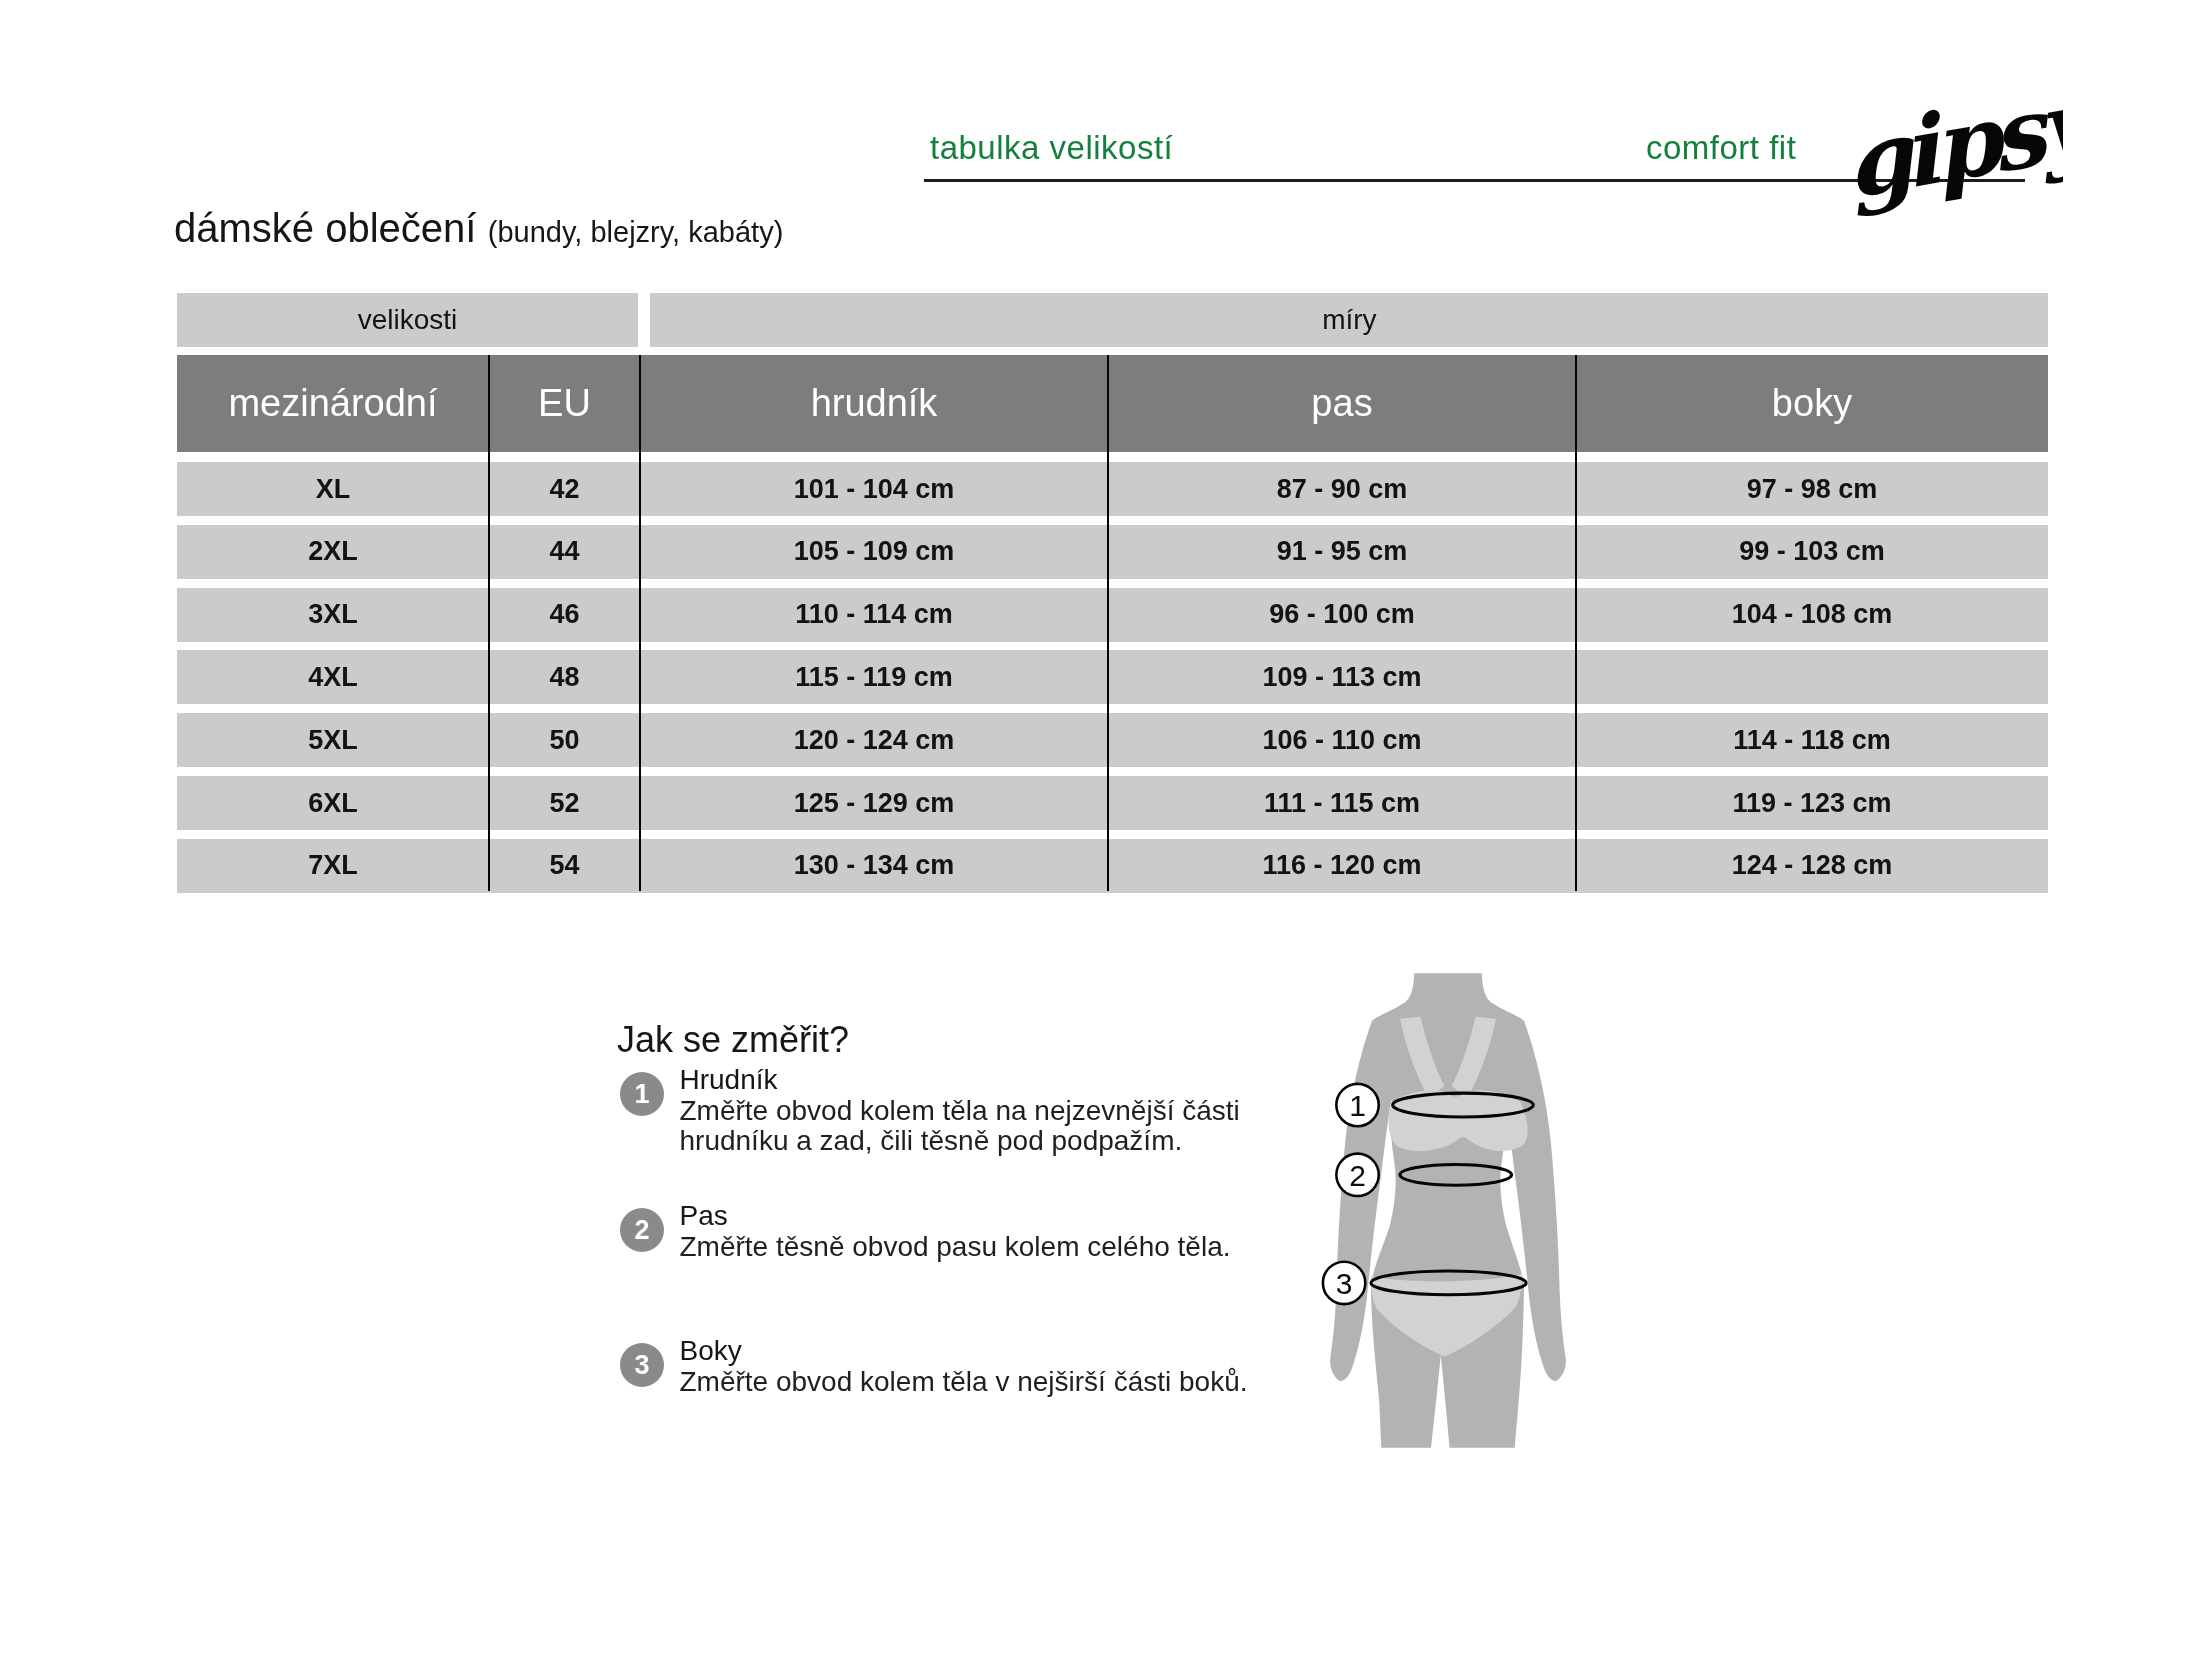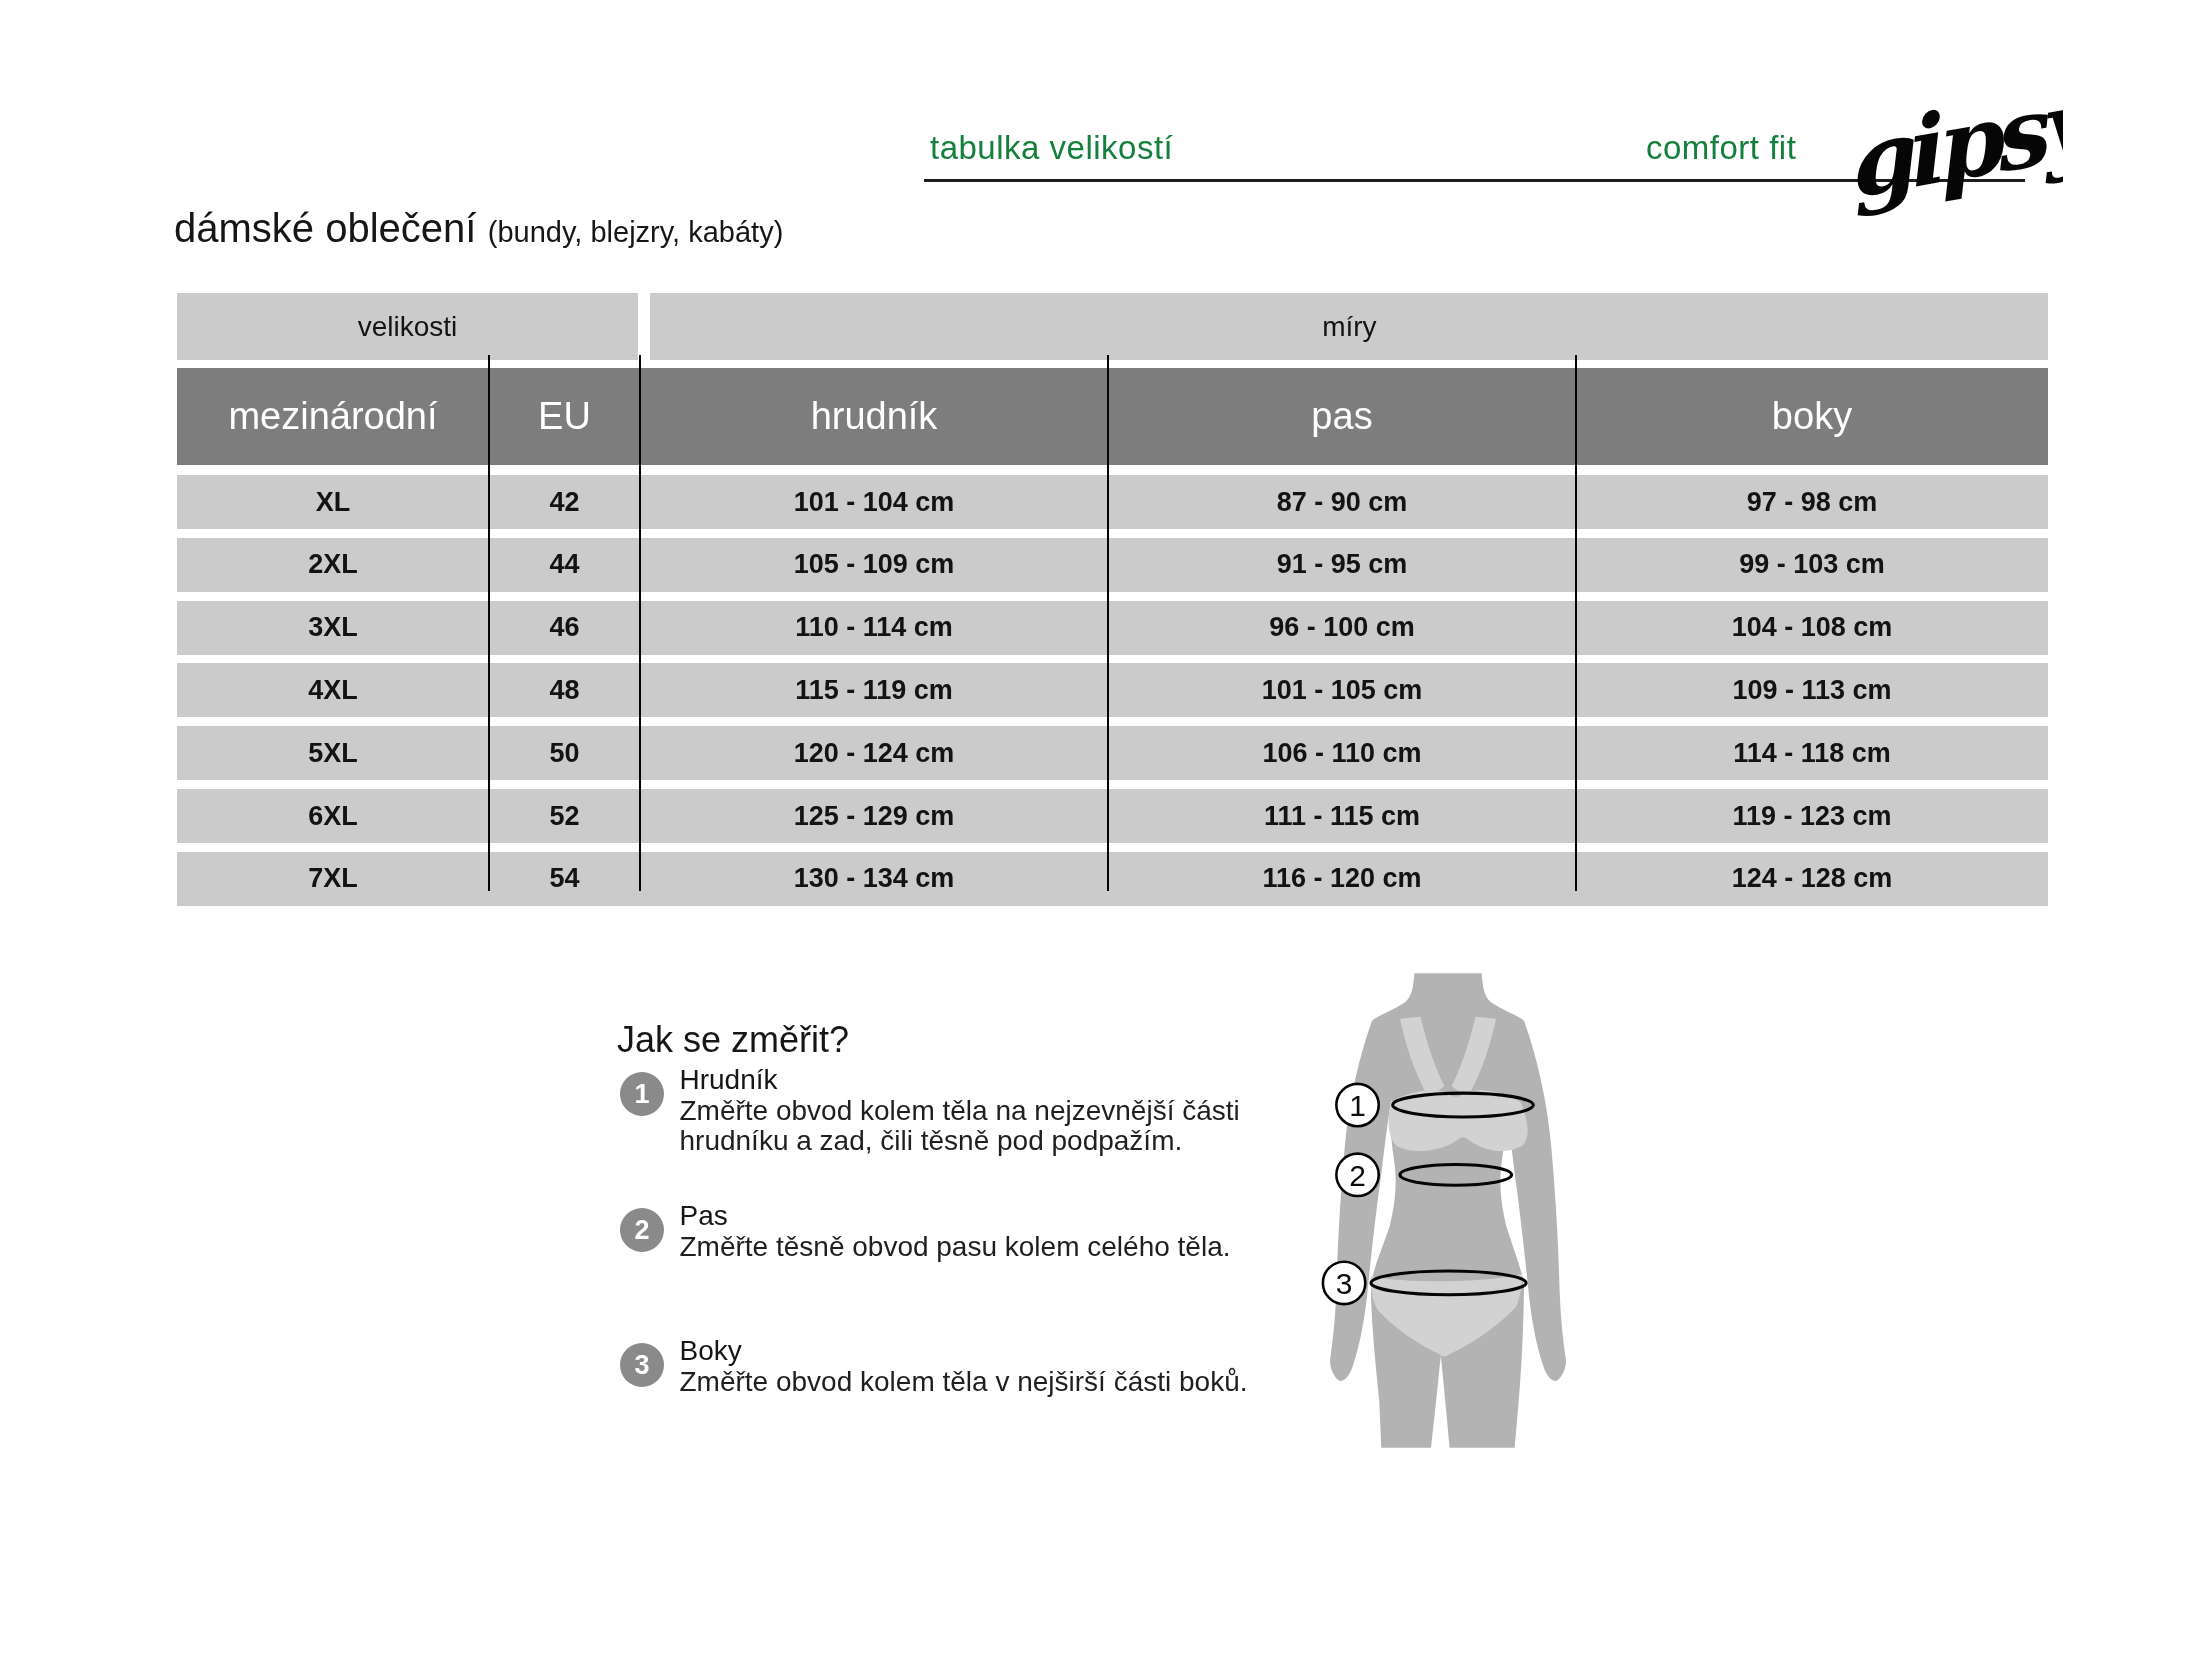--- a/index.html
+++ b/index.html
@@ -35,21 +35,21 @@
   }
   .sec-title .main{font-size:40px;color:#161616;}
   .sec-title .sub{font-size:29px;color:#161616;}
   
   .size-table{
     position:absolute;left:177px;top:293px;
     width:1871px;height:598px;
   }
   .group-row{
     display:grid;grid-template-columns:461px 1398px;column-gap:12.4px;
-    height:67px;margin-bottom:8.3px;
+    height:54px;margin-bottom:8.3px;
   }
   .group-cell{
     background:#cbcbcb;display:flex;align-items:center;justify-content:center;
     font-size:28px;color:#131313;
   }
   .main-header{
     display:grid;grid-template-columns:312px 151px 468px 468px 472px;
     height:97px;background:#7d7d7d;margin-bottom:9.8px;
   }
   .main-header .hcell{
@@ -147,21 +147,20 @@
       <div class="cell">3XL</div>
       <div class="cell">46</div>
       <div class="cell">110 - 114 cm</div>
       <div class="cell">96 - 100 cm</div>
       <div class="cell">104 - 108 cm</div>
     </div>
     <div class="data-row">
       <div class="cell">4XL</div>
       <div class="cell">48</div>
       <div class="cell">115 - 119 cm</div>
-      <div class="cell">101 - 105 cm</div>
       <div class="cell">109 - 113 cm</div>
     </div>
     <div class="data-row">
       <div class="cell">5XL</div>
       <div class="cell">50</div>
       <div class="cell">120 - 124 cm</div>
       <div class="cell">106 - 110 cm</div>
       <div class="cell">114 - 118 cm</div>
     </div>
     <div class="data-row">

